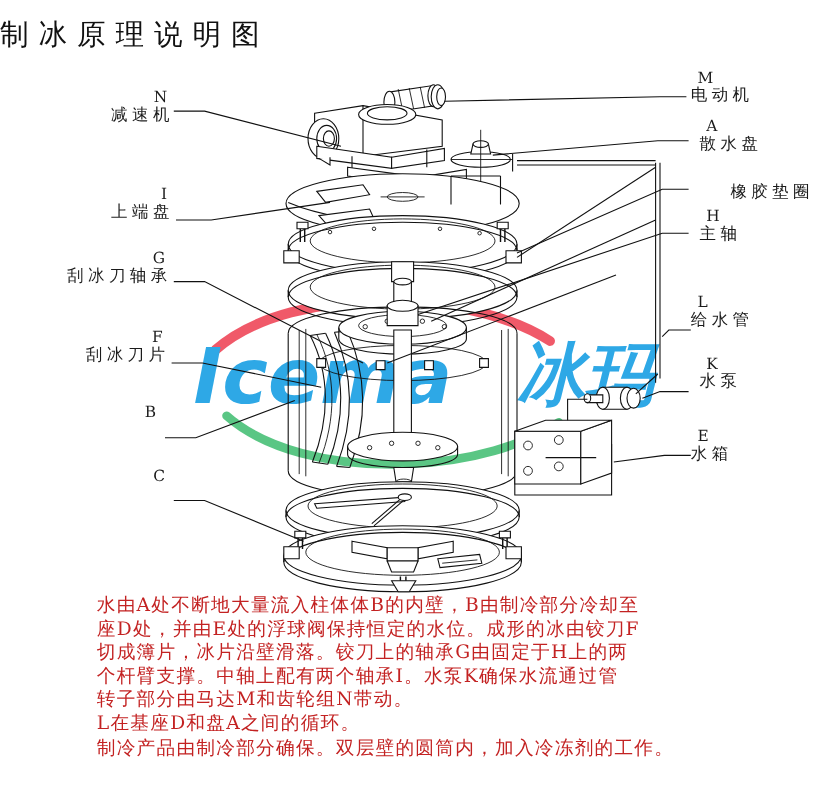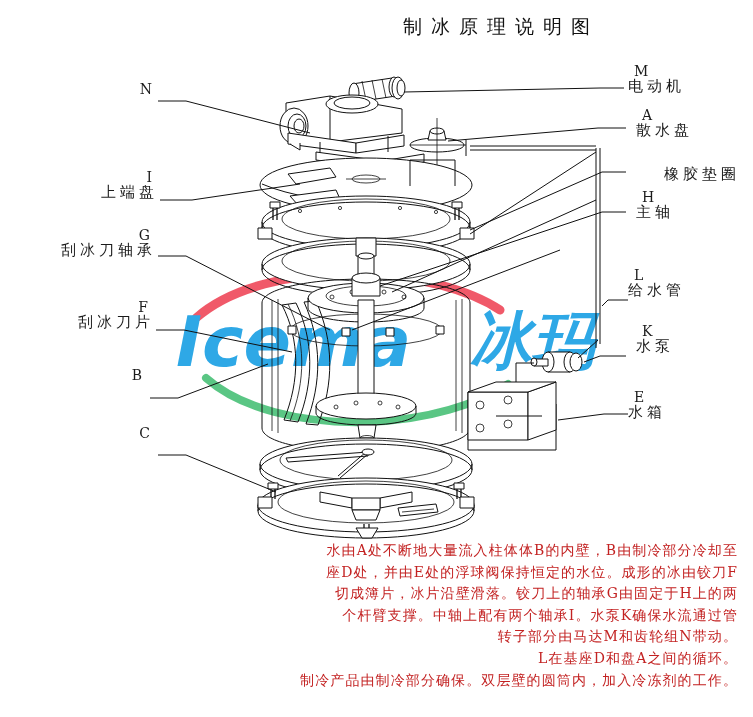--- a/index.html
+++ b/index.html
@@ -1,36 +1,36 @@
 <!DOCTYPE html>
 <html><head>
 <meta charset="utf-8">
 <style>
   html,body{margin:0;padding:0;background:#ffffff;}
   body{width:753px;height:717px;overflow:hidden;
        font-family:"DejaVu Sans","Liberation Sans",sans-serif;}
   #stage{position:relative;width:753px;height:717px;background:#fff;}
 
-  .title{position:absolute;left:0;top:14px;width:599px;text-align:right;
-         font-size:19px;letter-spacing:9px;color:#111;font-weight:500;
+  .title{position:absolute;left:0;top:14px;width:599px;text-align:left;
+         font-size:26px;letter-spacing:9px;color:#111;font-weight:500;
          font-family:"DejaVu Serif","Liberation Serif",serif;}
 
   .lbl{position:absolute;white-space:nowrap;color:#1b1b1b;}
   .lbl .key{display:block;font-size:14px;font-family:"DejaVu Serif","Liberation Serif",serif;
             letter-spacing:0px;line-height:1.02;}
   .lbl .cn{display:block;font-size:15px;letter-spacing:4px;line-height:1.12;
            font-family:"DejaVu Serif","Liberation Serif",serif;}
   .lbl.left{text-align:right;}
   .lbl.left .key{text-align:right;padding-right:6px;}
   .lbl.right{text-align:left;}
   .lbl.right .key{text-align:left;padding-left:6px;}
 
   .desc{position:absolute;left:88px;top:540px;width:650px;color:#c32222;
-        font-size:14px;line-height:21.6px;letter-spacing:1.1px;
-        font-family:"DejaVu Serif","Liberation Serif",serif;text-align:right;}
+        font-size:17px;line-height:21.6px;letter-spacing:1.1px;
+        font-family:"DejaVu Serif","Liberation Serif",serif;}
   .desc div{white-space:nowrap;}
 
   svg.art{position:absolute;left:0;top:0;width:753px;height:717px;}
   .ln{stroke:#111;stroke-width:1;fill:none;}
   .ln2{stroke:#111;stroke-width:1.3;fill:none;}
   .thin{stroke:#111;stroke-width:.8;fill:none;}
   .fillw{fill:#fff;stroke:#111;stroke-width:1;}
   .wm-red{fill:none;stroke:#ef4b5c;stroke-width:9;stroke-linecap:round;opacity:.92;}
   .wm-green{fill:none;stroke:#4cc17a;stroke-width:8;stroke-linecap:round;opacity:.92;}
   .wm-txt{font-family:"DejaVu Sans","Liberation Sans",sans-serif;
@@ -280,20 +280,21 @@
     <g>
       <path class="ln" d="M596,152 L470,234"></path>
       <path class="ln" d="M596,200 L392,292"></path>
       <path class="ln" d="M560,250 L352,330"></path>
     </g>
 
   </svg>
 
   <div class="lbl left" style="left:6px;top:82px;width:152px;">
     <span class="key">N</span>
+    <span class="cn">减速机</span>
   </div>
 
   <div class="lbl left" style="left:6px;top:170px;width:152px;">
     <span class="key">I</span>
     <span class="cn">上端盘</span>
   </div>
 
   <div class="lbl left" style="left:0px;top:228px;width:156px;">
     <span class="key">G</span>
     <span class="cn">刮冰刀轴承</span>

